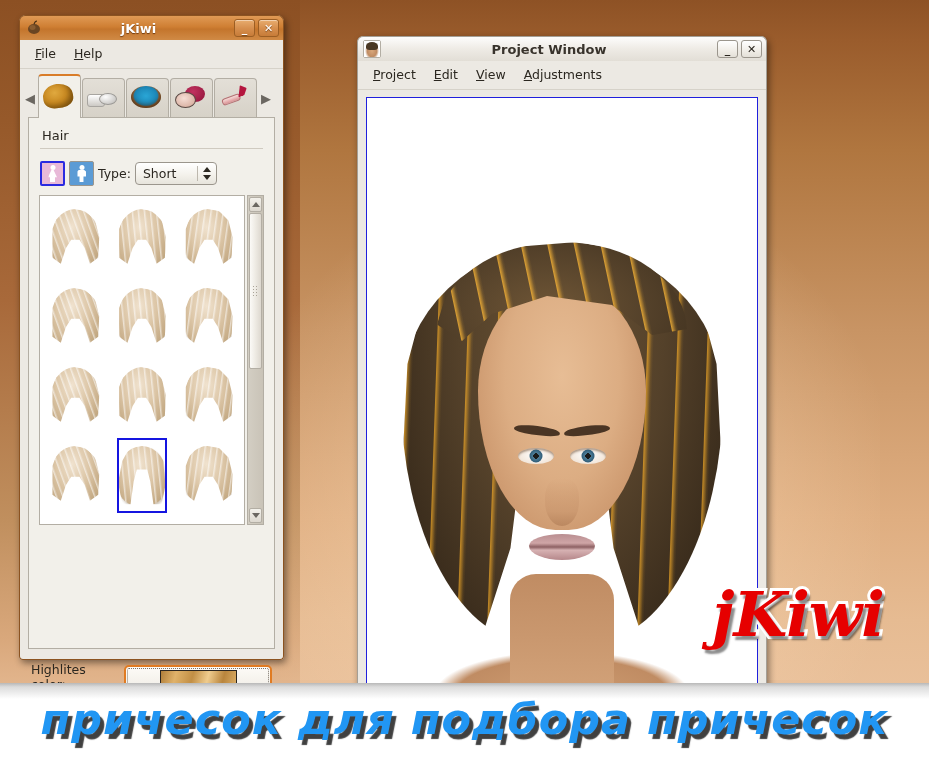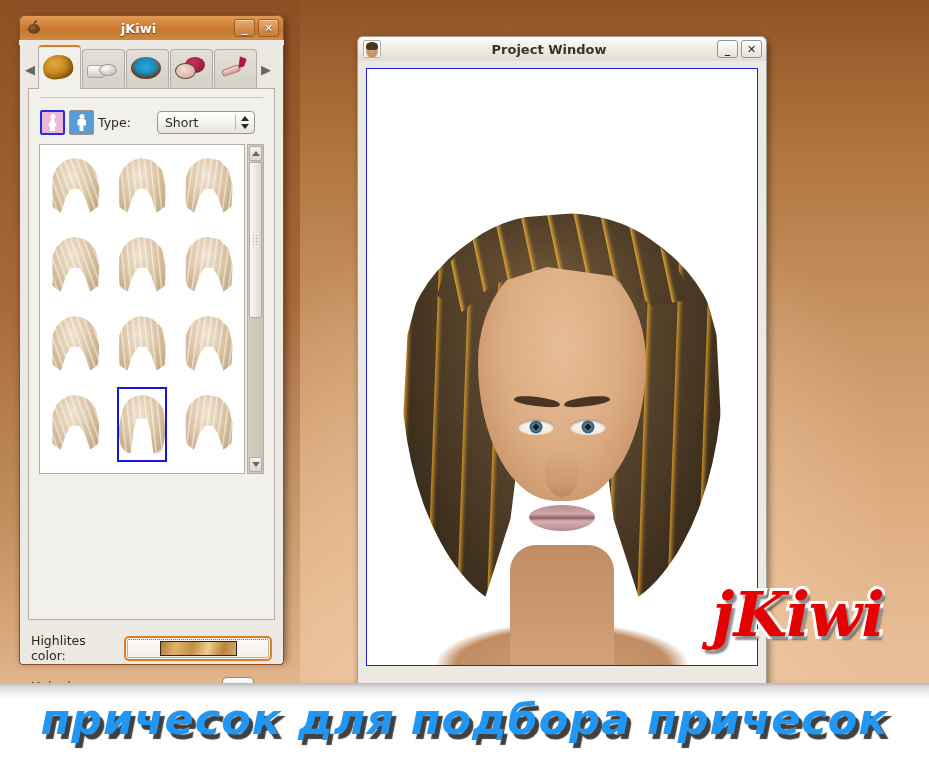--- a/index.html
+++ b/index.html
@@ -173,23 +173,23 @@
   .gender-btn.female { background:#e8b9d8; border:2px solid #2a2ae0; }
   .gender-btn.male { background:#5b9bd5; }
   .fig { width:9px; height:17px; position:relative; }
   .fig .head { position:absolute; left:50%; top:0; transform:translateX(-50%); width:5px; height:5px; border-radius:50%; background:#fff; }
   .fig .body { position:absolute; left:50%; top:5px; transform:translateX(-50%); width:9px; height:12px; background:#fff; }
   .fig.f .body { clip-path: polygon(38% 0, 62% 0, 100% 60%, 78% 60%, 78% 100%, 22% 100%, 22% 60%, 0 60%); }
   .fig.m .body { clip-path: polygon(20% 0, 80% 0, 100% 12%, 100% 55%, 72% 55%, 72% 100%, 28% 100%, 28% 55%, 0 55%, 0 12%); }
 
   .field-label { font-size:12.5px; color:#2b2720; }
   .spinner {
-    width:98px; height:23px; border:1px solid #9b968d; border-radius:4px;
+    width:82px; height:23px; border:1px solid #9b968d; border-radius:4px;
     background: linear-gradient(to bottom,#ffffff 0%,#f4f2ec 55%,#e7e4dc 100%);
-    display:flex; align-items:center; position:relative;margin-left:22px;
+    display:flex; align-items:center; position:relative;
   }
   .spinner .val { flex:1; font-size:12.5px; color:#2b2720; padding-left:7px; }
   .spinner .sep { width:1px; height:15px; background:#bdb8ae; }
   .spinner .arrows { width:18px; display:flex; flex-direction:column; align-items:center; justify-content:center; gap:3px; }
   .ar-up { width:0;height:0;border-left:4px solid transparent;border-right:4px solid transparent;border-bottom:5px solid #2b2720; }
   .ar-dn { width:0;height:0;border-left:4px solid transparent;border-right:4px solid transparent;border-top:5px solid #2b2720; }
 
   
   .grid-wrap { display:flex; margin:2px 1px 0 1px; height:330px; }
   .hair-grid {
@@ -355,20 +355,24 @@
     </div>
     <div class="tb-title">jKiwi</div>
     <div class="tb-btns">
       <div class="tb-btn">_</div>
       <div class="tb-btn">✕</div>
     </div>
   </div>
 
   <div class="winbody">
 
+    <div class="menubar">
+      <div class="menu-item"><u>F</u><span>ile</span></div>
+      <div class="menu-item"><u>H</u><span>elp</span></div>
+    </div>
 
     <div class="tabstrip">
       <div class="tab-arrow">◀</div>
       <div class="tab selected">
         <div class="tab-ico">
             <div class="ico-hair"></div>
           </div>
       </div>
       <div class="tab">
         <div class="tab-ico">
@@ -396,20 +400,21 @@
           <div class="ico-lips">
               <div class="stick"></div>
               <div class="tip"></div>
             </div>
         </div>
       </div>
       <div class="tab-arrow">▶</div>
     </div>
 
     <div class="tabpanel">
+      <div class="section-label">Hair</div>
       <div class="section-rule"></div>
 
       <div class="row">
         <div class="gender-btn female">
           <div class="fig f">
               <div class="head"></div>
               <div class="body"></div>
             </div>
         </div>
         <div class="gender-btn male">
@@ -522,20 +527,26 @@
           <div class="mini-hair"></div>
         </div>
     </div>
     <div class="tb-title">Project Window</div>
     <div class="tb-btns">
       <div class="tb-btn">_</div>
       <div class="tb-btn">✕</div>
     </div>
   </div>
   <div class="winbody gray">
+    <div class="menubar">
+      <div class="menu-item"><u>P</u><span>roject</span></div>
+      <div class="menu-item"><u>E</u><span>dit</span></div>
+      <div class="menu-item"><u>V</u><span>iew</span></div>
+      <div class="menu-item"><u>A</u><span>djustments</span></div>
+    </div>
     <div class="canvas-area">
       <div class="canvas">
         <div class="model">
           <div class="shoulders"></div>
           <div class="neck"></div>
           <div class="hair-back"></div>
           <div class="face">
             <div class="brow l"></div>
             <div class="brow r"></div>
             <div class="eye l">

